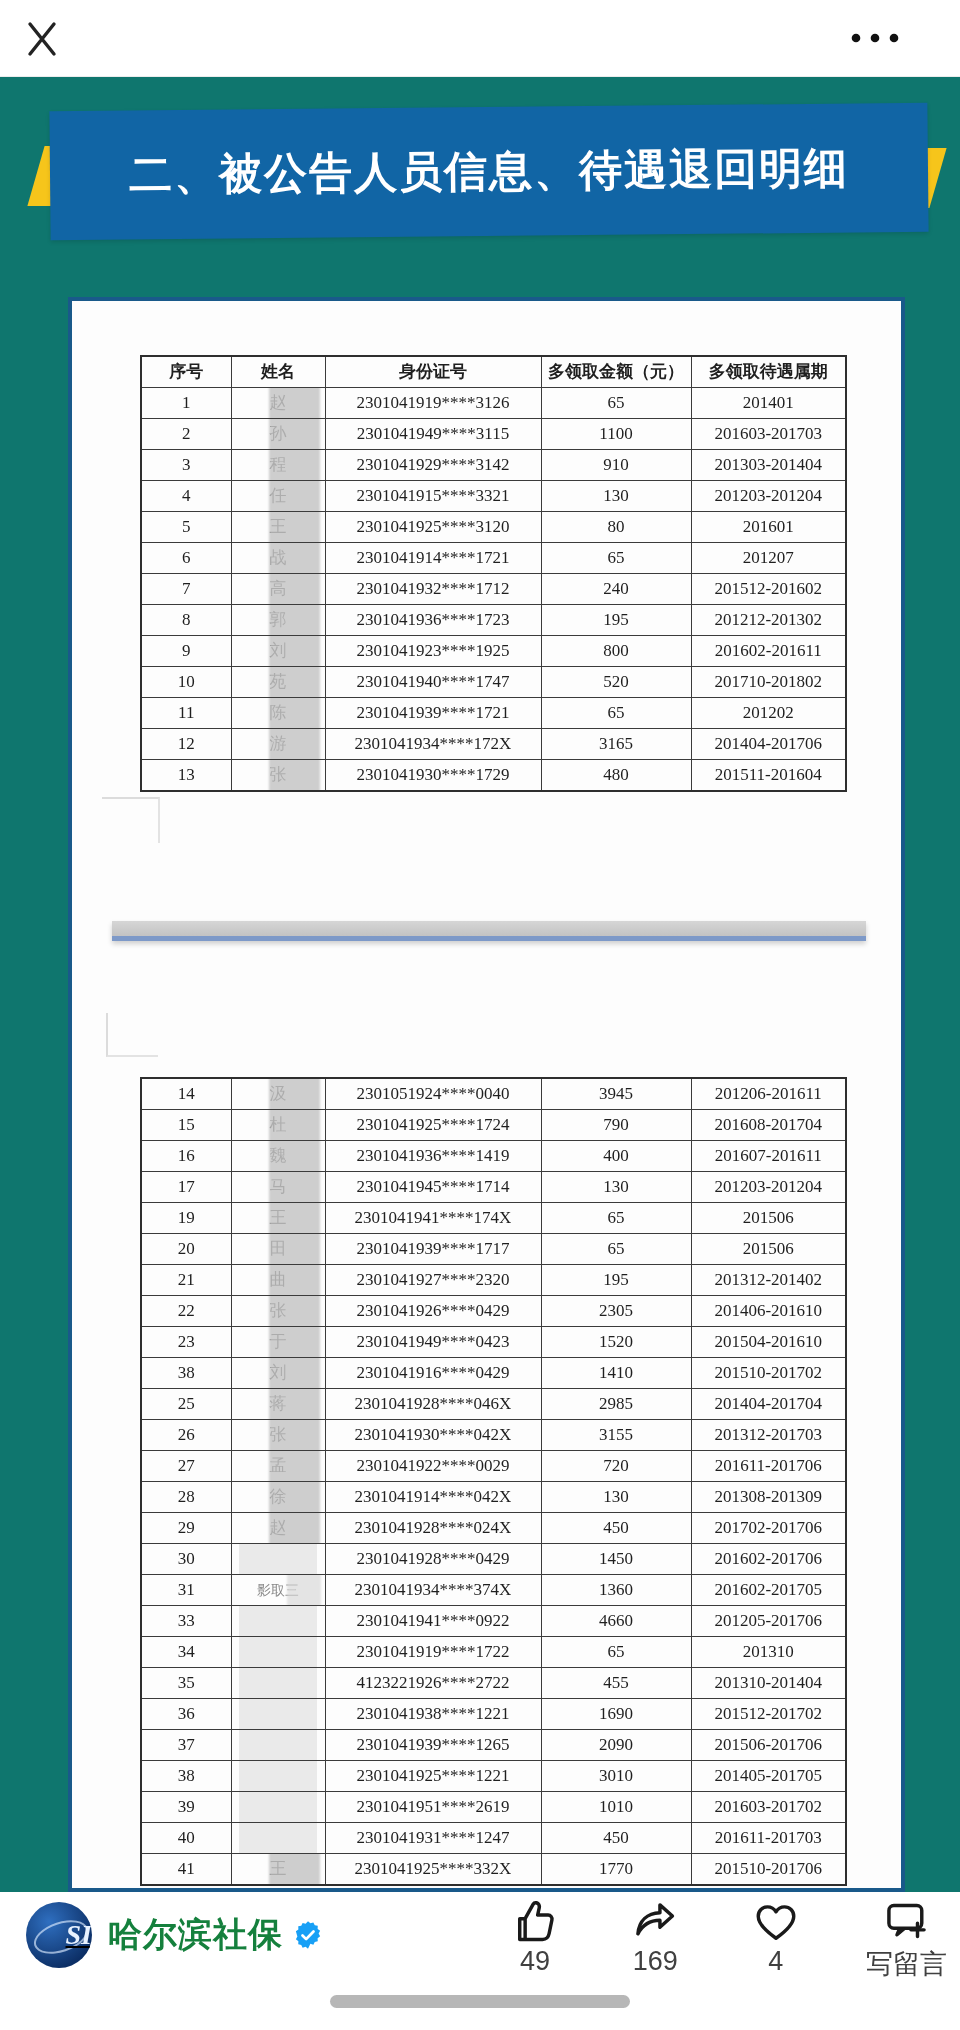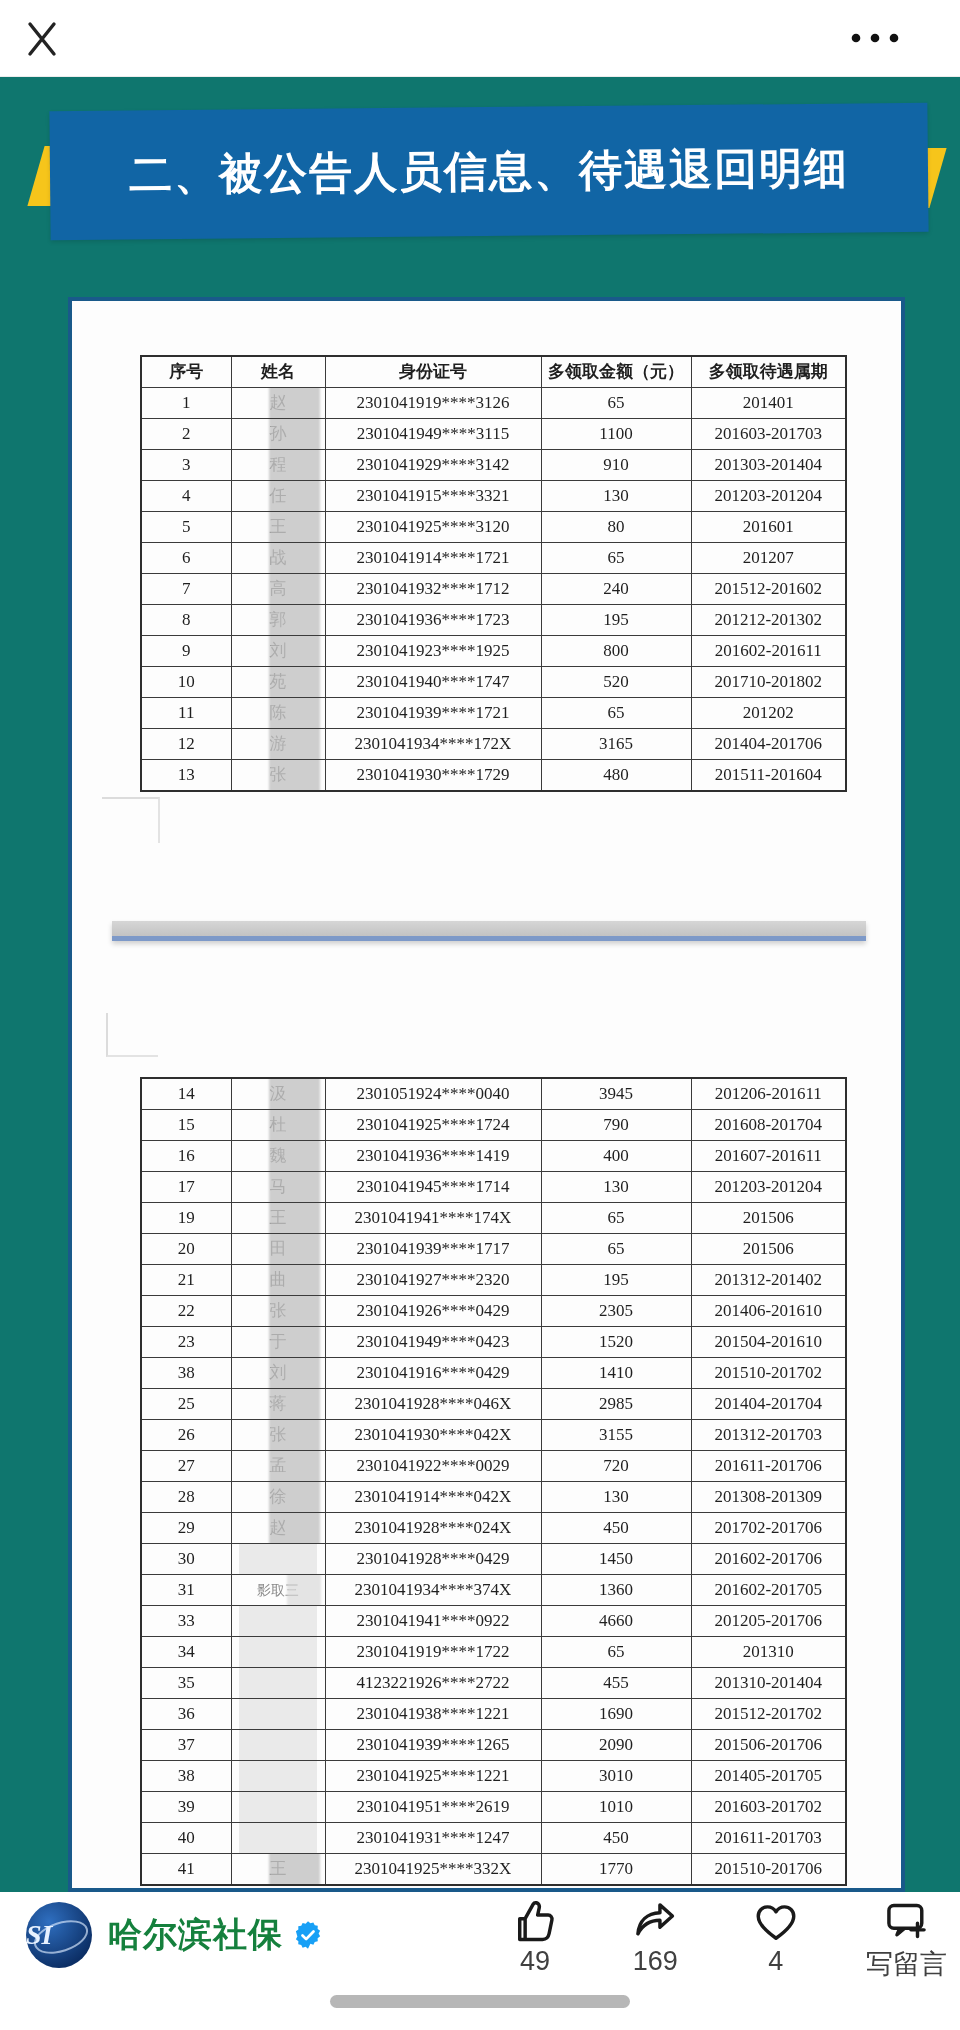--- a/index.html
+++ b/index.html
@@ -43,21 +43,21 @@
            background:linear-gradient(#d6d6d6,#c3c3c3);border-bottom:5px solid #7d99c8;
            box-shadow:0 3px 5px rgba(0,0,0,.18);}
   .corner-mark{position:absolute;}
   .corner-1{left:30px;top:496px;width:56px;height:44px;border-top:2px solid #dcdcdc;border-right:2px solid #e3e3e3;}
   .corner-2{left:34px;top:712px;width:50px;height:42px;border-left:2px solid #dcdcdc;border-bottom:2px solid #e3e3e3;}
   
   .footer{position:absolute;top:1892px;left:0;width:960px;height:138px;background:#ffffff;z-index:9;}
   .account{position:absolute;left:26px;top:10px;display:flex;align-items:center;cursor:pointer;}
   .avatar{width:66px;height:66px;border-radius:50%;
           background:radial-gradient(circle at 35% 30%,#2f6fc0,#0c2f66 75%);
-          display:flex;align-items:center;justify-content:flex-start;position:relative;overflow:hidden;}
+          display:flex;align-items:center;justify-content:flex-end;position:relative;overflow:hidden;text-decoration:underline;}
   .avatar span{color:#e8f2ff;font-family:"Liberation Serif",serif;font-style:italic;
           font-weight:700;font-size:28px;position:relative;z-index:1;}
   .avatar::after{content:"";position:absolute;left:7px;top:20px;width:52px;height:26px;border:2px solid rgba(220,235,255,.65);
           border-radius:50%;transform:rotate(-18deg);}
   .account-name{margin-left:16px;font-size:34px;font-weight:700;color:#15803d;letter-spacing:1px;}
   .badge{margin-left:10px;width:30px;height:30px;}
   .actions{position:absolute;left:505px;top:6px;width:442px;display:flex;justify-content:space-between;}
   .action{display:flex;flex-direction:column;align-items:center;min-width:60px;cursor:pointer;}
   .action svg{width:46px;height:46px;}
   .action-label{margin-top:2px;font-size:27px;color:#404040;white-space:nowrap;}

